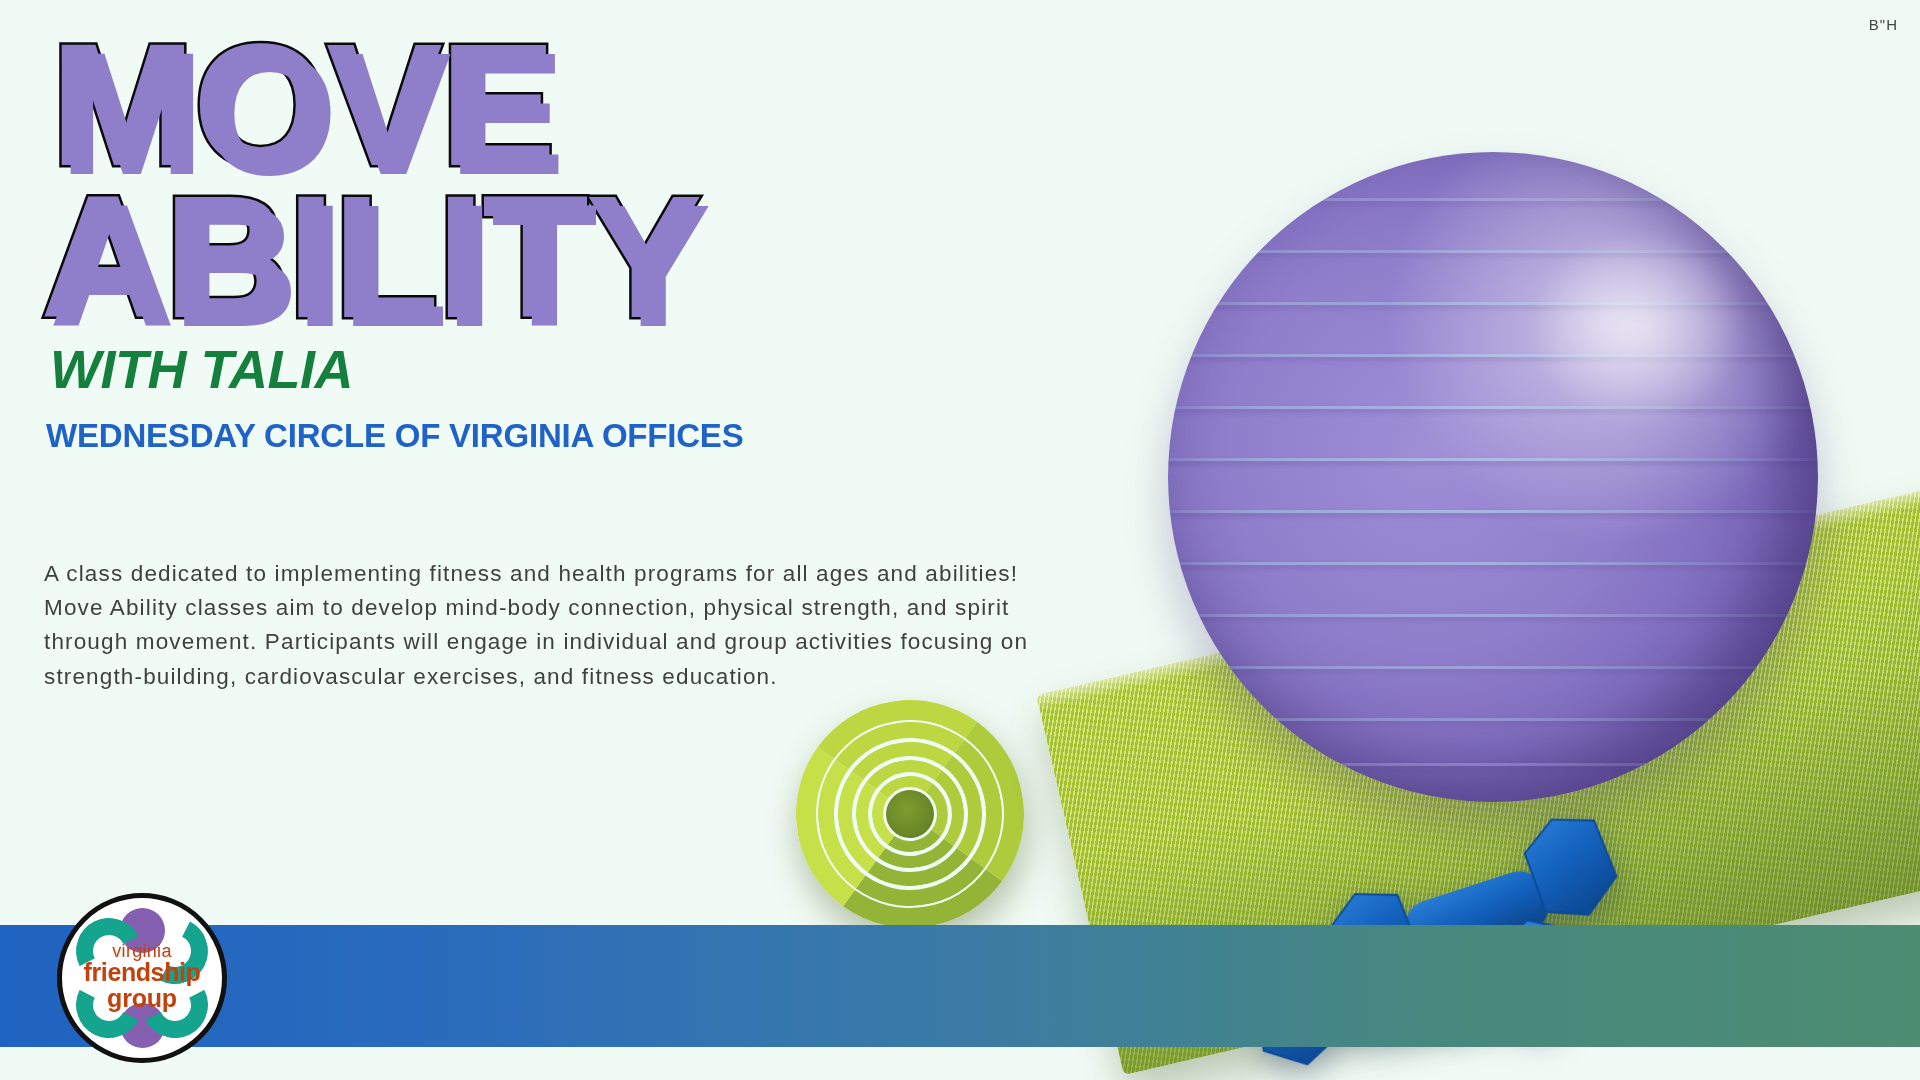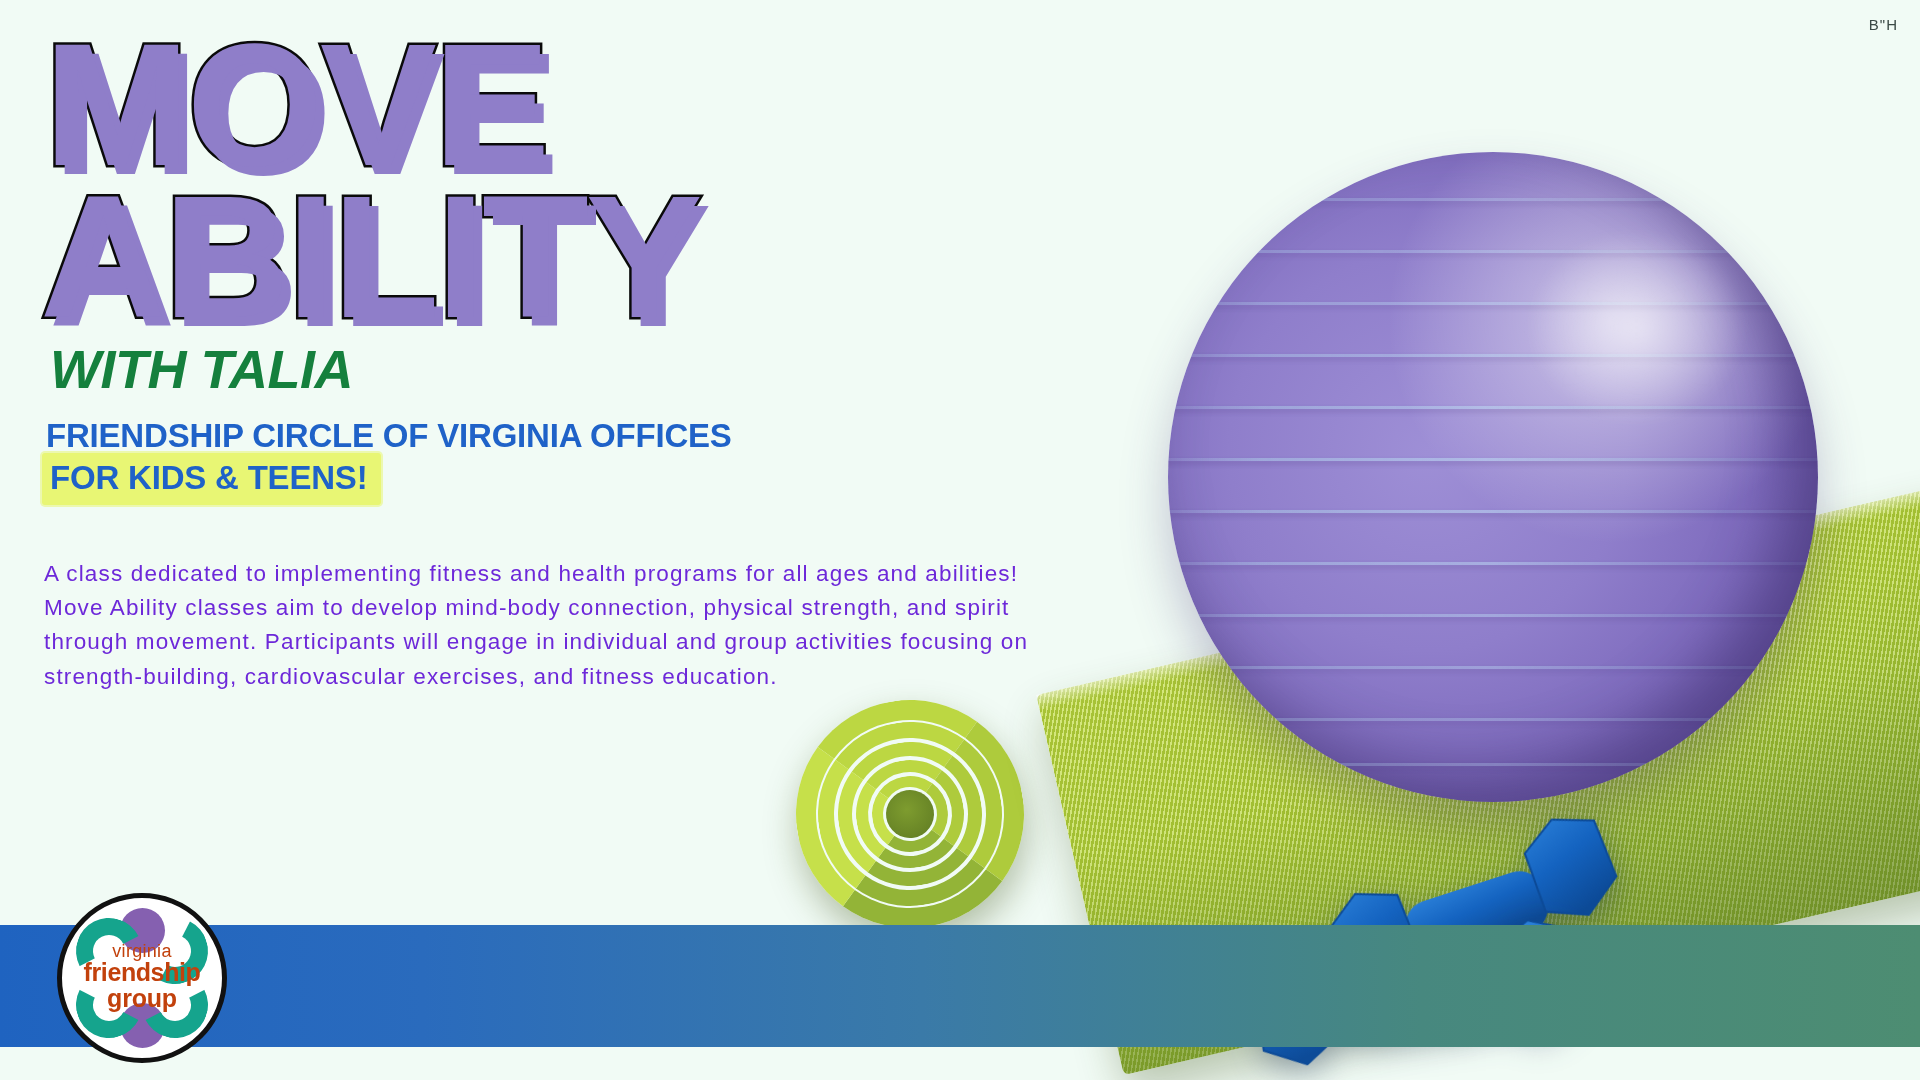--- a/index.html
+++ b/index.html
@@ -156,21 +156,21 @@
     font-weight:bold;
     font-size:175px;
     line-height:.95;
     letter-spacing:-3px;
     color:#8f7ec9;
     -webkit-text-stroke:5px #0a0a0a;
     paint-order:stroke fill;
     text-shadow:9px 9px 0 #8f7ec9;
     white-space:nowrap;
   }
-  .title-move { }
+  .title-move { margin-left:6px; }
   .title-ability { margin-top:-14px; margin-left:-4px; }
 
   .with-talia {
     position:absolute; left:50px; top:338px;
     font-size:54px; font-weight:bold; font-style:italic;
     color:#15803d; letter-spacing:-.5px;
     z-index:5;
   }
 
   .details { position:absolute; left:46px; top:415px; z-index:5; }
@@ -191,21 +191,21 @@
     border-radius:3px;
     z-index:-1;
     box-shadow: 0 0 0 2px rgba(232,246,106,.55);
   }
 
   .body-copy {
     position:absolute; left:44px; top:557px;
     width:1020px;
     font-size:22.5px;
     line-height:1.52;
-    color:#6d28d9;
+    color:#404040;
     letter-spacing:1.15px;
     font-family:"Liberation Sans", sans-serif;
     z-index:5;
   }
 </style>
 </head>
 <body>
 
 <div id="flyer">
 
@@ -292,25 +292,19 @@
 
   <div class="title-block">
     <div class="title-line title-move">MOVE</div>
     <div class="title-line title-ability">ABILITY</div>
   </div>
 
   <div class="with-talia">WITH TALIA</div>
 
   <div class="details">
     <div class="detail-line">
-      <span>FRIENDSHIP CIRCLE OF VIRGINIA OFFICES</span>
-    </div>
-    <div class="detail-line">
-      <span class="hl-wrap">
-        <span class="hl-mark"></span>
-        <span>FOR KIDS &amp; TEENS!</span>
-      </span>
+      <span>WEDNESDAY CIRCLE OF VIRGINIA OFFICES</span>
     </div>
   </div>
 
   <div class="body-copy">A class dedicated to implementing fitness and health programs for all ages and abilities! Move Ability classes aim to develop mind-body connection, physical strength, and spirit through movement. Participants will engage in individual and group activities focusing on strength-building, cardiovascular exercises, and fitness education.</div>
 
 </div>
 
 </body></html>

